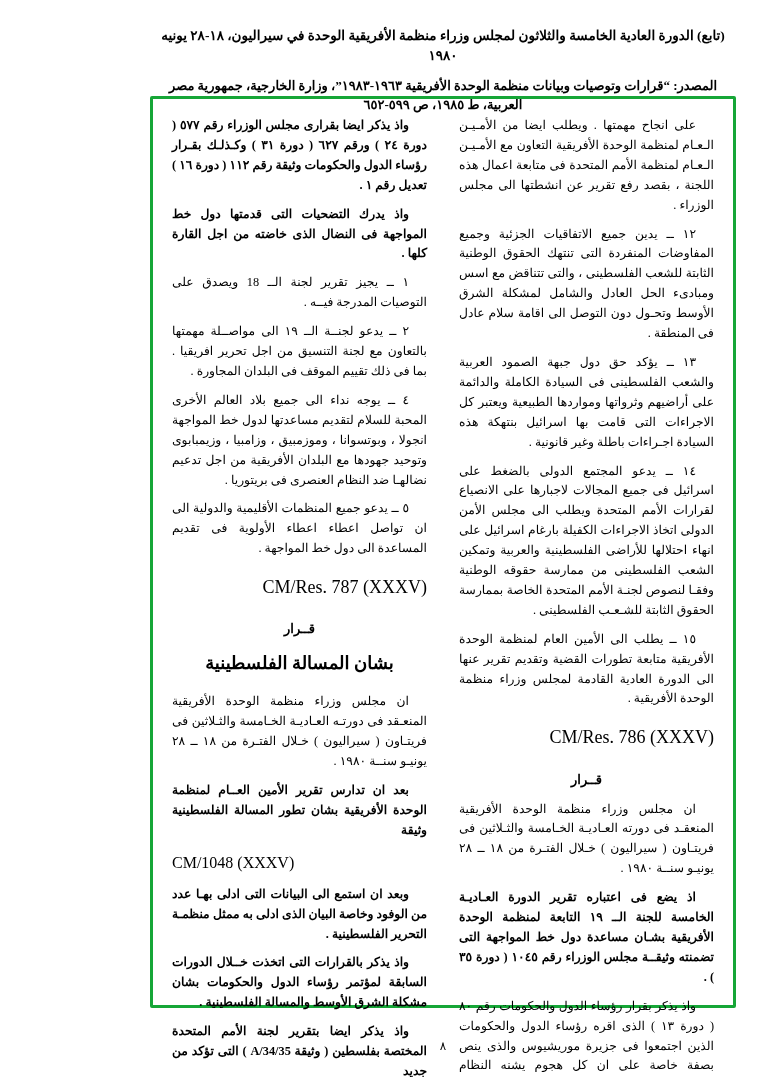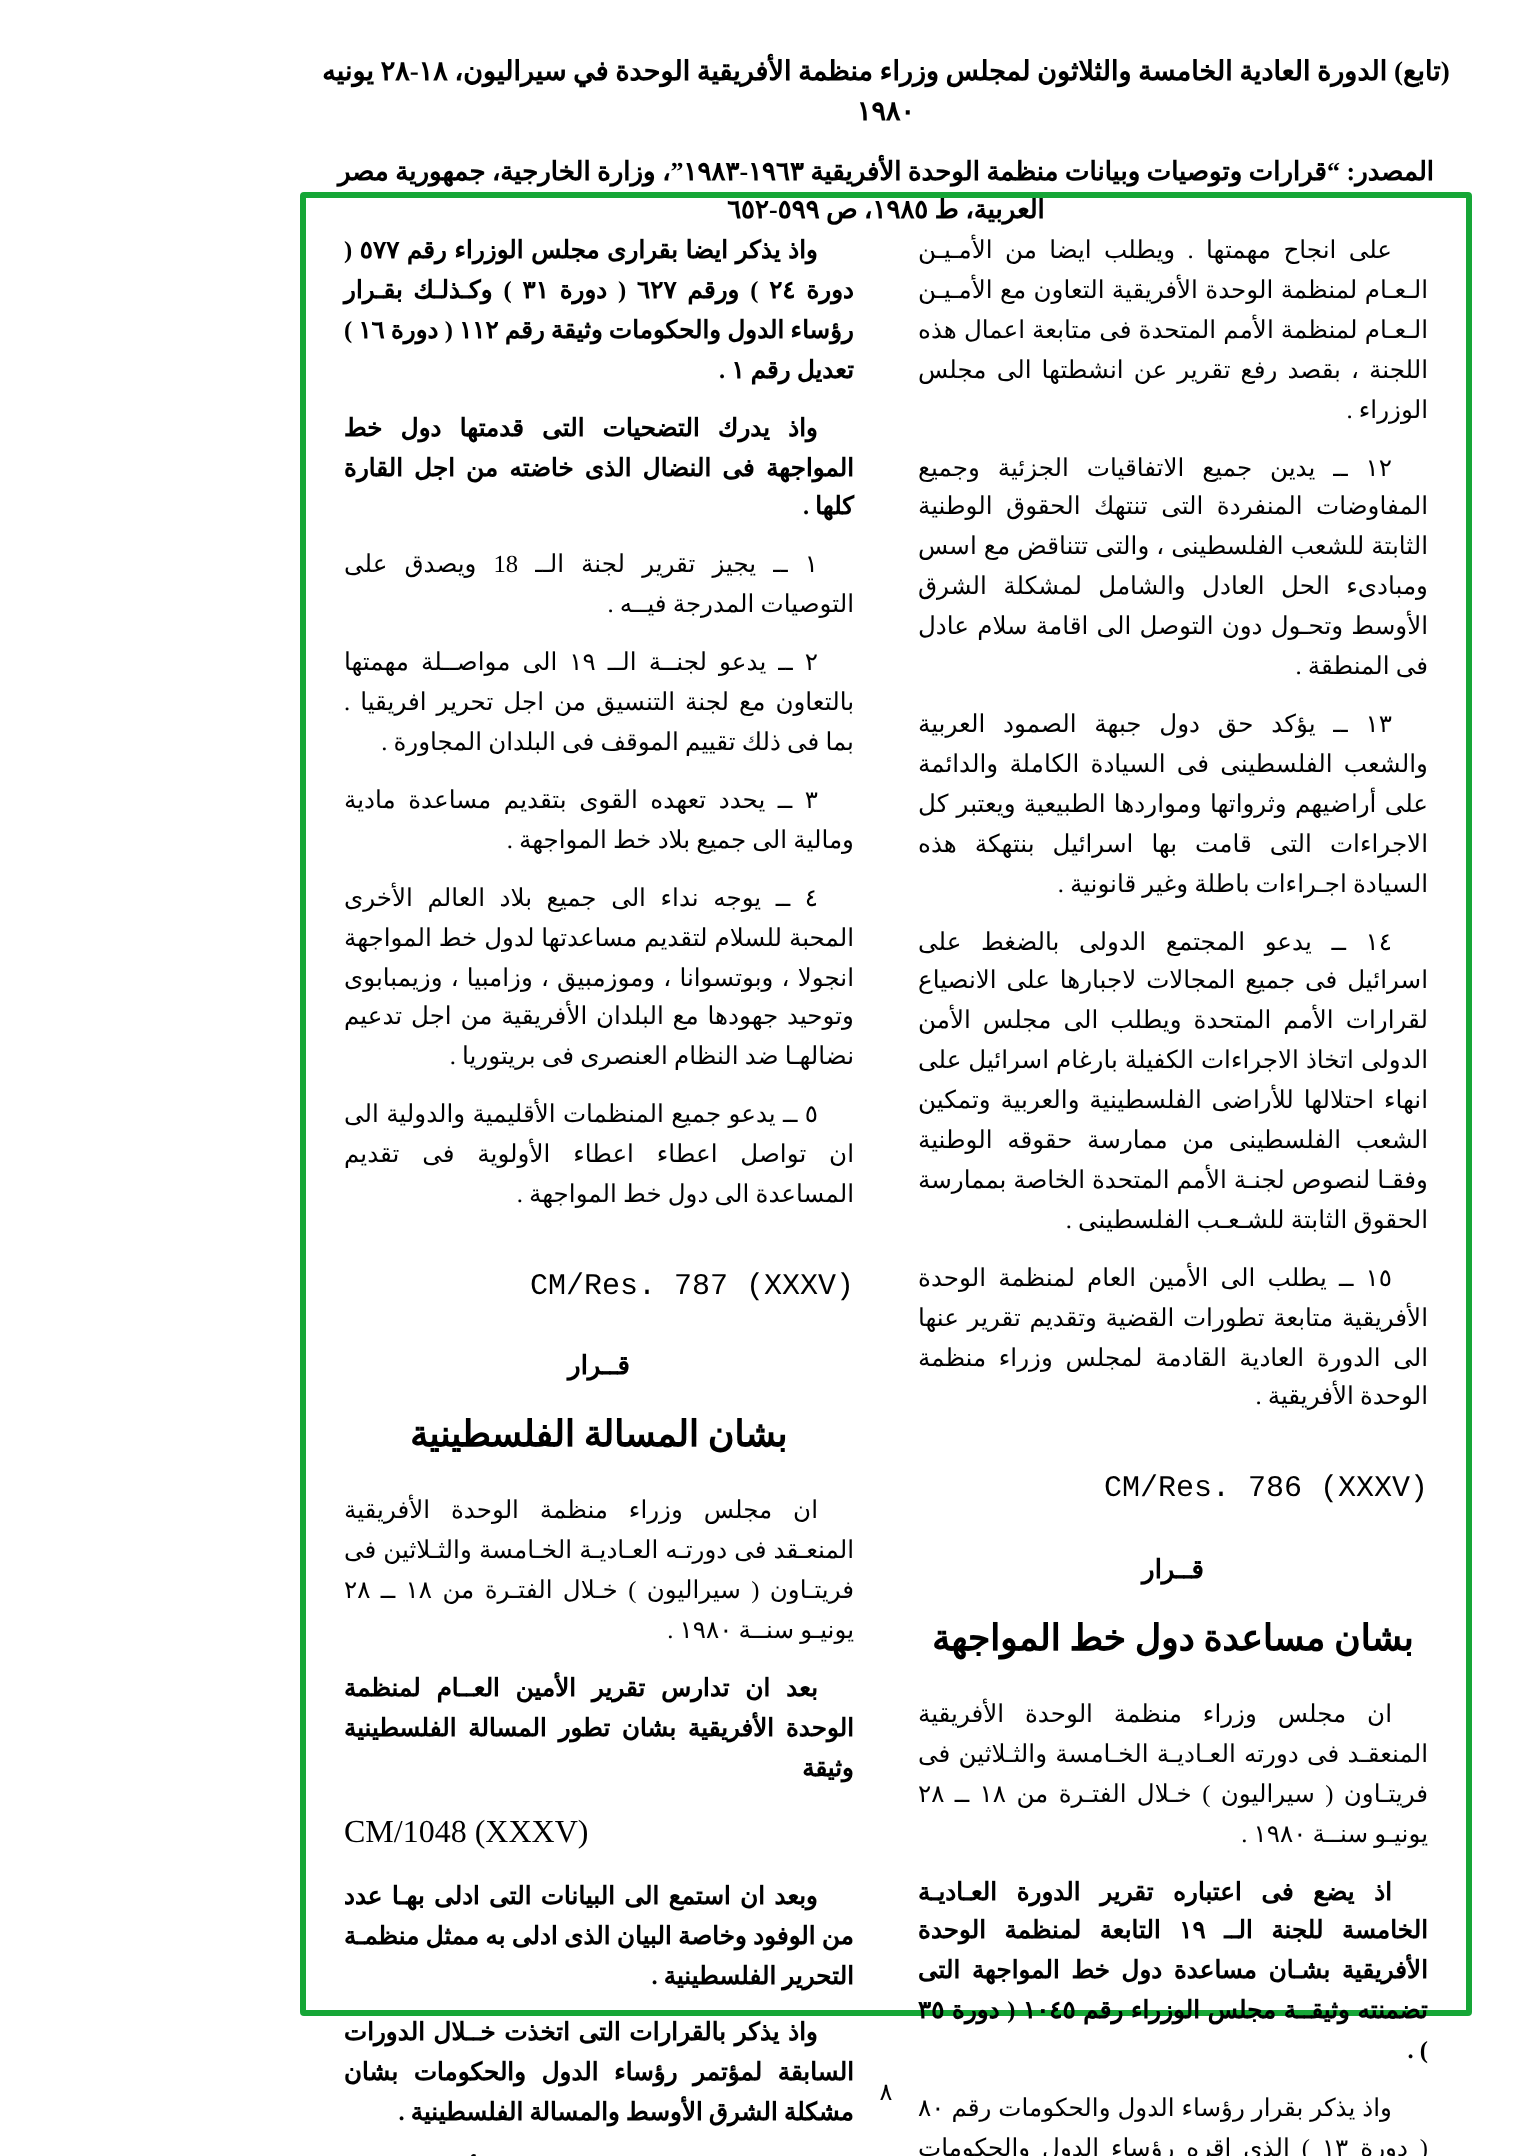--- a/index.html
+++ b/index.html
@@ -76,25 +76,25 @@
   p {
     margin: 0 0 9px 0;
   }
   .indent {
     text-indent: 18px;
   }
   .bold {
     font-weight: bold;
   }
   .res-id {
-    margin: 24px 0 16px 0;
-    font-size: 15px;
+    margin: 14px 0 16px 0;
+    font-size: 18px;
     text-align: right;
     direction: ltr;
-    font-family: Liberation Mono, monospace;
+    font-family: Liberation Serif, serif;
   }
   .qarar {
     text-align: center;
     font-weight: bold;
     font-size: 13px;
     letter-spacing: 3px;
     margin: 14px 0 10px 0;
   }
   .subject {
     text-align: center;
@@ -134,33 +134,31 @@
     <div class="col right">
       <p class="indent">على انجاح مهمتها . ويطلب ايضا من الأمـيـن الـعـام لمنظمة الوحدة الأفريقية التعاون مع الأمـيـن الـعـام لمنظمة الأمم المتحدة فى متابعة اعمال هذه اللجنة ، بقصد رفع تقرير عن انشطتها الى مجلس الوزراء .</p>
       <p class="indent">١٢ ــ يدين جميع الاتفاقيات الجزئية وجميع المفاوضات المنفردة التى تنتهك الحقوق الوطنية الثابتة للشعب الفلسطينى ، والتى تتناقض مع اسس ومبادىء الحل العادل والشامل لمشكلة الشرق الأوسط وتحـول دون التوصل الى اقامة سلام عادل فى المنطقة .</p>
       <p class="indent">١٣ ــ يؤكد حق دول جبهة الصمود العربية والشعب الفلسطينى فى السيادة الكاملة والدائمة على أراضيهم وثرواتها ومواردها الطبيعية ويعتبر كل الاجراءات التى قامت بها اسرائيل بنتهكة هذه السيادة اجـراءات باطلة وغير قانونية .</p>
       <p class="indent">١٤ ــ يدعو المجتمع الدولى بالضغط على اسرائيل فى جميع المجالات لاجبارها على الانصياع لقرارات الأمم المتحدة ويطلب الى مجلس الأمن الدولى اتخاذ الاجراءات الكفيلة بارغام اسرائيل على انهاء احتلالها للأراضى الفلسطينية والعربية وتمكين الشعب الفلسطينى من ممارسة حقوقه الوطنية وفقـا لنصوص لجنـة الأمم المتحدة الخاصة بممارسة الحقوق الثابتة للشـعـب الفلسطينى .</p>
       <p class="indent">١٥ ــ يطلب الى الأمين العام لمنظمة الوحدة الأفريقية متابعة تطورات القضية وتقديم تقرير عنها الى الدورة العادية القادمة لمجلس وزراء منظمة الوحدة الأفريقية .</p>
 
       <div class="res-id">CM/Res. 786 (XXXV)</div>
 
       <div class="qarar">قــرار</div>
-      <div class="subject">بشان مساعدة دول خط المواجهة</div>
 
       <p class="indent">ان مجلس وزراء منظمة الوحدة الأفريقية المنعقـد فى دورته العـاديـة الخـامسة والثـلاثين فى فريتـاون ( سيراليون ) خـلال الفتـرة من ١٨ ــ ٢٨ يونيـو سنــة ١٩٨٠ .</p>
       <p class="indent bold">اذ يضع فى اعتباره تقرير الدورة العـاديـة الخامسة للجنة الــ ١٩ التابعة لمنظمة الوحدة الأفريقية بشـان مساعدة دول خط المواجهة التى تضمنته وثيقــة مجلس الوزراء رقم ١٠٤٥ ( دورة ٣٥ ) .</p>
       <p class="indent">واذ يذكر بقرار رؤساء الدول والحكومات رقم ٨٠ ( دورة ١٣ ) الذى اقره رؤساء الدول والحكومات الذين اجتمعوا فى جزيرة موريشيوس والذى ينص بصفة خاصة على ان كل هجوم يشنه النظام العنصرى فى جنوب افريقيا على اى دولة من دول المواجهة سيعتبر بمثابة هجوم على جميع دول افريقيا المستقلة .</p>
     </div>
 
     <div class="col left">
       <p class="indent bold">واذ يذكر ايضا بقرارى مجلس الوزراء رقم ٥٧٧ ( دورة ٢٤ ) ورقم ٦٢٧ ( دورة ٣١ ) وكـذلـك بقـرار رؤساء الدول والحكومات وثيقة رقم ١١٢ ( دورة ١٦ ) تعديل رقم ١ .</p>
       <p class="indent bold">واذ يدرك التضحيات التى قدمتها دول خط المواجهة فى النضال الذى خاضته من اجل القارة كلها .</p>
       <p class="indent">١ ــ يجيز تقرير لجنة الــ 18 ويصدق على التوصيات المدرجة فيــه .</p>
       <p class="indent">٢ ــ يدعو لجنــة الــ ١٩ الى مواصــلة مهمتها بالتعاون مع لجنة التنسيق من اجل تحرير افريقيا . بما فى ذلك تقييم الموقف فى البلدان المجاورة .</p>
-      <p class="indent">٣ ــ يحدد تعهده القوى بتقديم مساعدة مادية ومالية الى جميع بلاد خط المواجهة .</p>
       <p class="indent">٤ ــ يوجه نداء الى جميع بلاد العالم الأخرى المحبة للسلام لتقديم مساعدتها لدول خط المواجهة انجولا ، وبوتسوانا ، وموزمبيق ، وزامبيا ، وزيمبابوى وتوحيد جهودها مع البلدان الأفريقية من اجل تدعيم نضالهـا ضد النظام العنصرى فى بريتوريا .</p>
       <p class="indent">٥ ــ يدعو جميع المنظمات الأقليمية والدولية الى ان تواصل اعطاء اعطاء الأولوية فى تقديم المساعدة الى دول خط المواجهة .</p>
 
       <div class="res-id">CM/Res. 787 (XXXV)</div>
 
       <div class="qarar">قــرار</div>
       <div class="subject">بشان المسالة الفلسطينية</div>
 
       <p class="indent">ان مجلس وزراء منظمة الوحدة الأفريقية المنعـقد فى دورتـه العـاديـة الخـامسة والثـلاثين فى فريتـاون ( سيراليون ) خـلال الفتـرة من ١٨ ــ ٢٨ يونيـو سنــة ١٩٨٠ .</p>
       <p class="indent bold">بعد ان تدارس تقرير الأمين العــام لمنظمة الوحدة الأفريقية بشان تطور المسالة الفلسطينية وثيقة</p>

